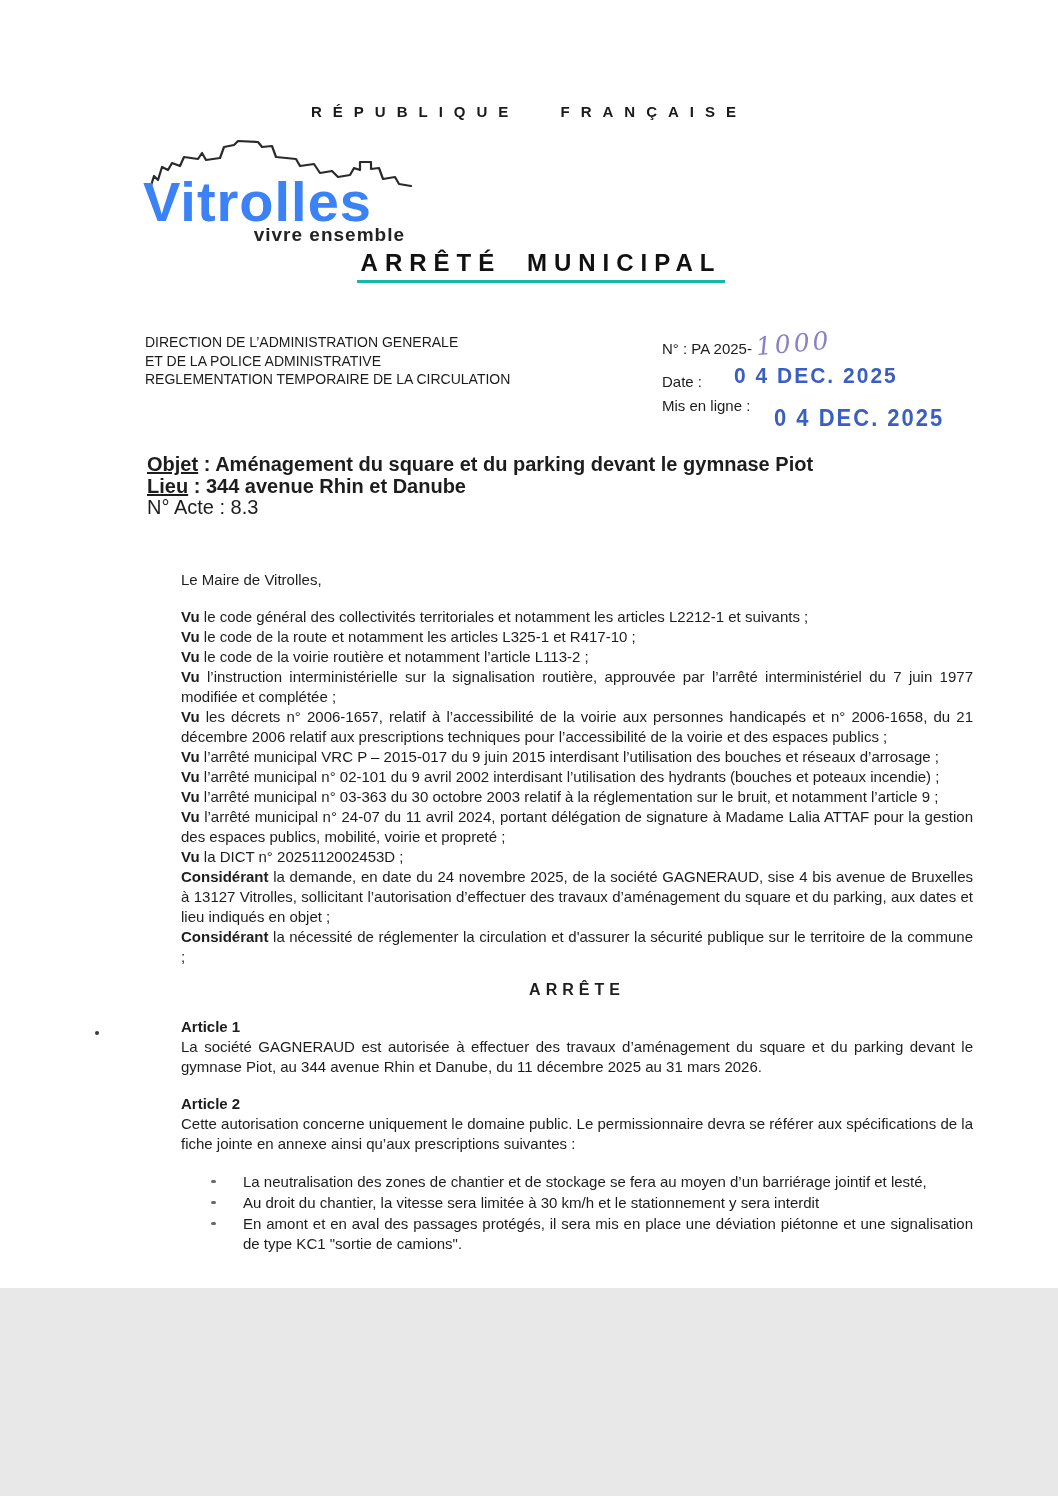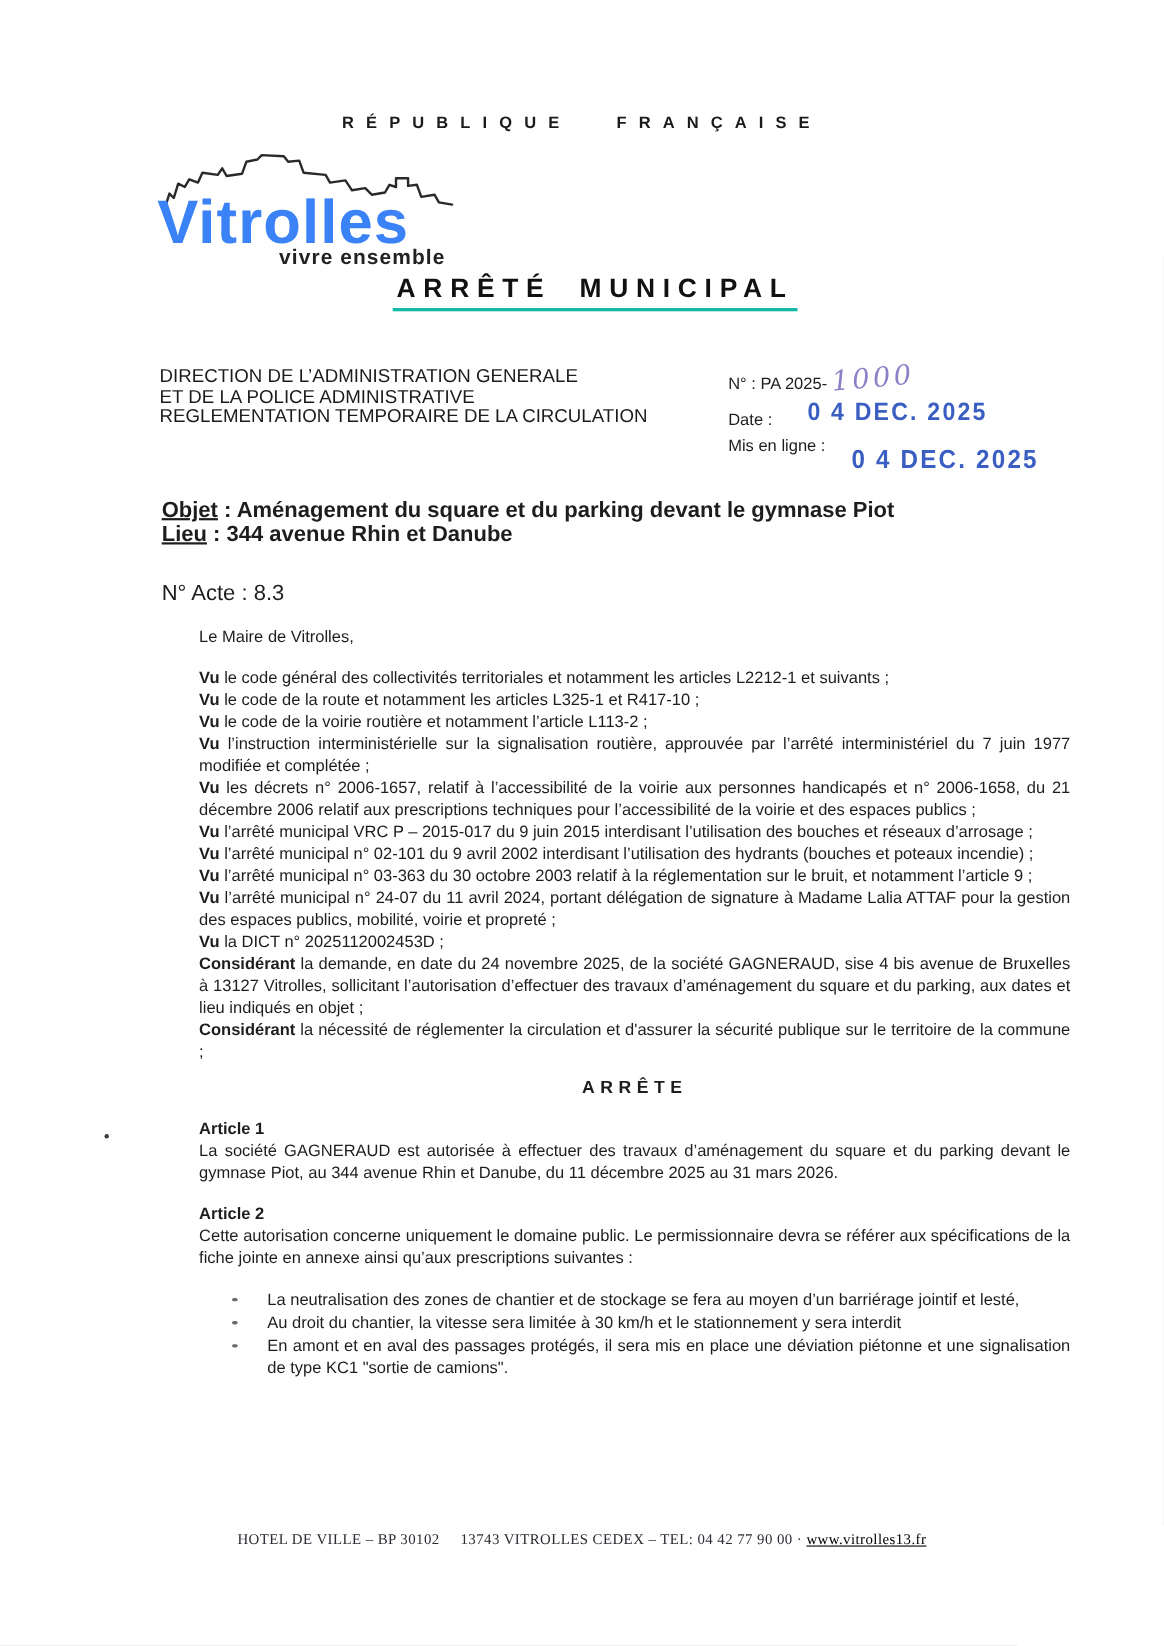--- a/index.html
+++ b/index.html
@@ -1,19 +1,19 @@
 <!DOCTYPE html>
 <html><head>
 <meta charset="utf-8">
 <style>
   * { margin:0; padding:0; box-sizing:border-box; }
   html,body { background:#e8e8e8; }
   .page {
     position:relative;
-    width:1058px; height:1496px;
+    width:1058px; height:1288px;
     background:#ffffff;
     font-family:"Liberation Sans", sans-serif;
     color:#1d1d1d;
     overflow:hidden;
     margin:0 auto;
   }
   
   .republic {
     position:absolute; top:103px; left:0; width:100%;
     text-align:center;
@@ -52,21 +52,21 @@
     letter-spacing:7px; word-spacing:12px;
     border-bottom:3px solid #14b8a6;
     padding:0 4px 3px 4px;
     color:#111111;
   }
   
   .meta-row {
     position:absolute; top:333px; left:145px; width:792px;
     display:flex; justify-content:space-between;
   }
-  .direction { font-size:17px; line-height:18.5px; color:#1b1b1b; }
+  .direction { font-size:14px; line-height:18.5px; color:#1b1b1b; }
   .meta-right { position:relative; width:275px; height:110px; font-size:15px; }
   .numero-line { white-space:nowrap; }
   .handwritten {
     display:inline-block;
     font-family:"DejaVu Serif", serif;
     font-style:italic;
     font-size:25px; line-height:1;
     color:#8b80c6;
     letter-spacing:3px;
     transform:rotate(-5deg) translateY(-2px);
@@ -80,21 +80,21 @@
     letter-spacing:2px;
     white-space:nowrap;
     transform:scaleY(1.08);
   }
   .stamp1 { top:30px; left:72px; font-size:21px; }
   .stamp2 { top:72px; left:112px; font-size:22px; }
   
   .subject { position:absolute; top:454px; left:147px; width:792px; font-size:20px; line-height:21.5px; }
   .subj-line { font-weight:bold; }
   .subj-label { font-weight:bold; text-decoration:underline; }
-  .acte-line { font-weight:normal;margin-top:32px; }
+  .acte-line { font-weight:normal; }
   
   .main { position:absolute; top:570px; left:145px; width:792px; font-size:15px; line-height:20px;margin-left:36px; }
   .salutation { margin-bottom:17px; }
   .clause { text-align:justify; }
   .clause .lead { font-weight:bold; }
   .arrete-heading {
     text-align:center;
     font-size:16px; font-weight:bold;
     letter-spacing:5px;
     margin-top:13px;

